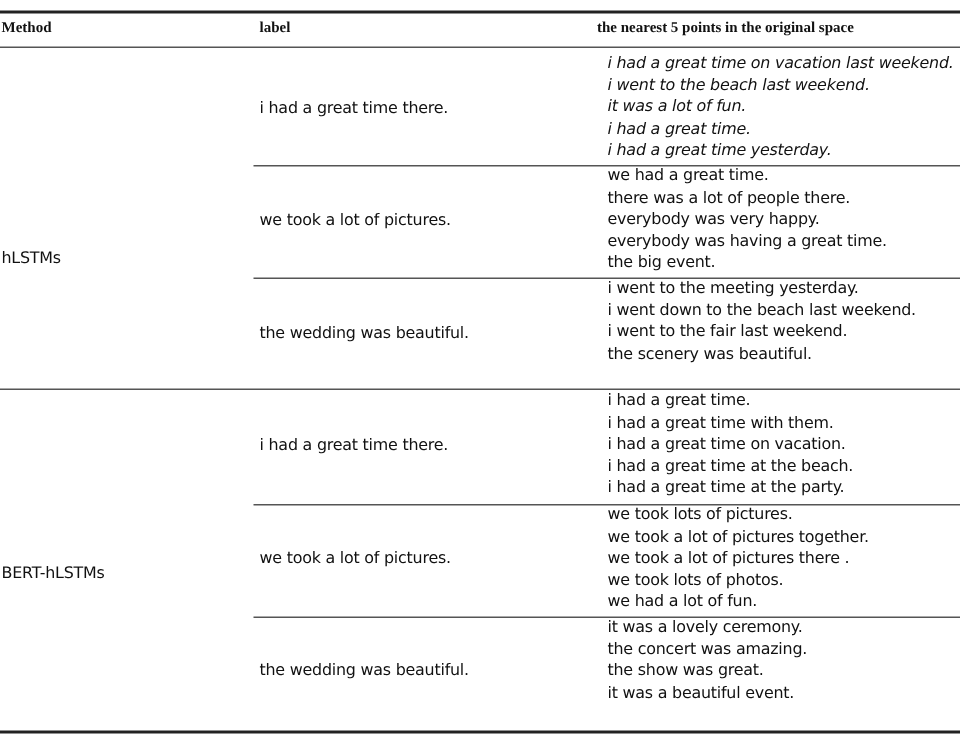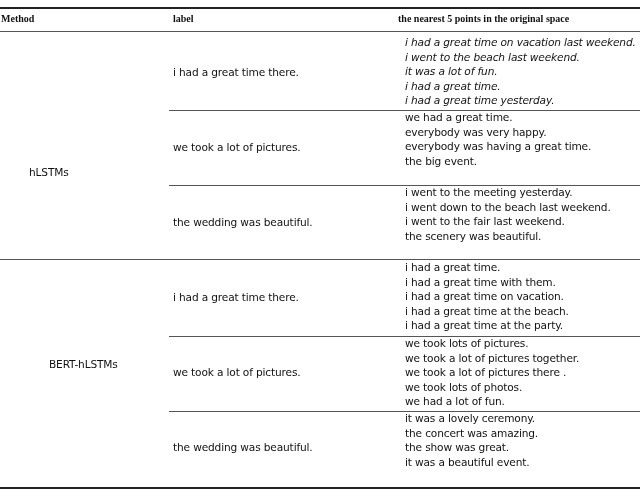--- a/index.html
+++ b/index.html
@@ -3,21 +3,21 @@
 <meta charset="utf-8">
 <style>
   html, body { margin:0; padding:0; background:#ffffff; }
   body { width:640px; height:490px; overflow:hidden; position:relative; color:#111; }
   .rule { position:absolute; left:0; width:640px; background:#222; }
   .rule.thick { height:2px; }
   .rule.mid { height:1.3px; background:#555; }
   .rule.partial { left:169px; width:471px; height:1px; background:#555; }
   .hdr { position:absolute; top:13px; font-family:"Liberation Serif", serif; font-weight:bold; font-size:10px; }
   .sans { font-family:"DejaVu Sans", sans-serif; font-size:10.6px; letter-spacing:-0.15px; }
-  .method { position:absolute; left:1px;margin-left:28px; }
+  .method { position:absolute; left:1px; }
   .label { position:absolute; left:173px; }
   .nn { position:absolute; left:405px; line-height:14.6px; white-space:nowrap; }
   .nn div { height:14.6px; }
 </style>
 </head>
 <body>
 
 <div class="rule thick" style="top:7px;"></div>
 <div class="rule mid" style="top:31px;"></div>
 <div class="rule partial" style="top:110px;"></div>
@@ -38,34 +38,35 @@
   <div>i had a great time on vacation last weekend.</div>
   <div>i went to the beach last weekend.</div>
   <div>it was a lot of fun.</div>
   <div>i had a great time.</div>
   <div>i had a great time yesterday.</div>
 </div>
 
 <div class="sans label" style="top:141px;">we took a lot of pictures.</div>
 <div class="sans nn" style="top:110px;">
   <div>we had a great time.</div>
+  <div>there was a lot of people there.</div>
   <div>everybody was very happy.</div>
   <div>everybody was having a great time.</div>
   <div>the big event.</div>
 </div>
 
 <div class="sans label" style="top:216px;">the wedding was beautiful.</div>
 <div class="sans nn" style="top:185px;">
   <div>i went to the meeting yesterday.</div>
   <div>i went down to the beach last weekend.</div>
   <div>i went to the fair last weekend.</div>
   <div>the scenery was beautiful.</div>
 </div>
 
-<div class="sans method" style="top:358px;padding-left:20px;">BERT-hLSTMs</div>
+<div class="sans method" style="top:376px;">BERT-hLSTMs</div>
 
 <div class="sans label" style="top:291px;">i had a great time there.</div>
 <div class="sans nn" style="top:260px;">
   <div>i had a great time.</div>
   <div>i had a great time with them.</div>
   <div>i had a great time on vacation.</div>
   <div>i had a great time at the beach.</div>
   <div>i had a great time at the party.</div>
 </div>
 

